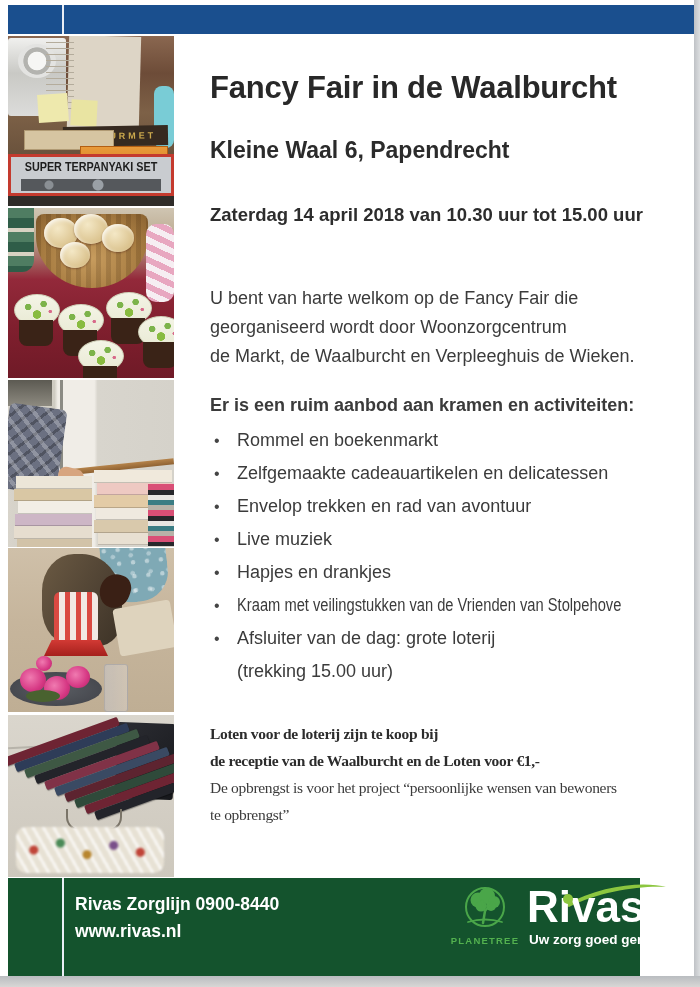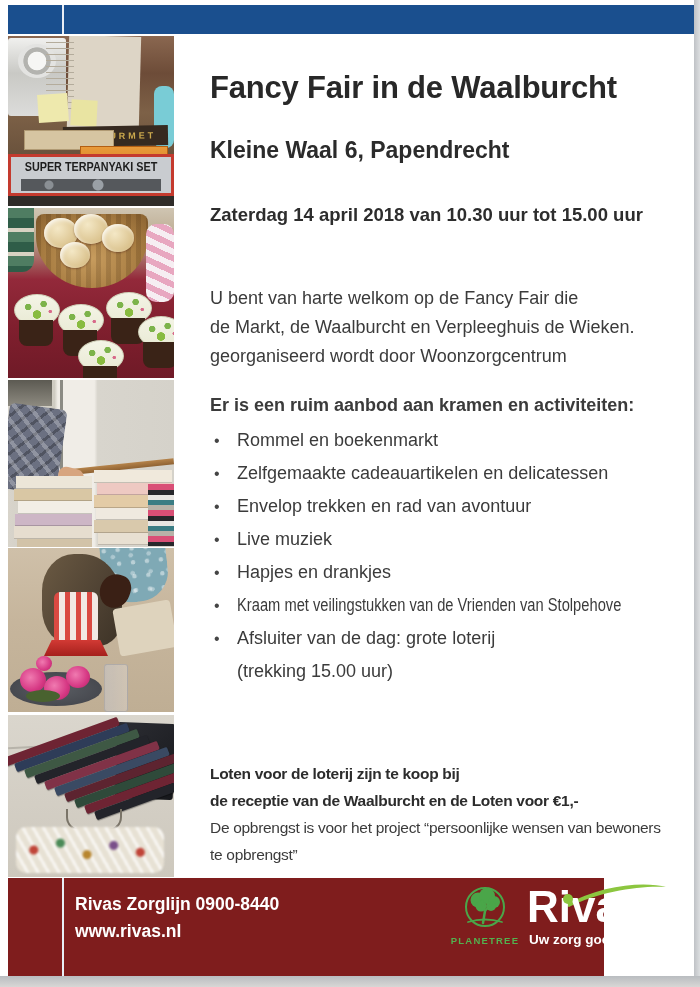--- a/index.html
+++ b/index.html
@@ -8,35 +8,35 @@
 
   
   .edge-right{position:absolute;left:694px;top:0;width:6px;height:987px;
               background:linear-gradient(90deg,#bfc2c6,#dcdee0);}
   .edge-bottom{position:absolute;left:0;top:976px;width:700px;height:11px;
                background:linear-gradient(180deg,#b9bcc0,#d8d7d5);}
 
   
   .topbar{position:absolute;left:8px;top:5px;width:686px;height:29px;background:#1a4f8e;}
   .band-divider{position:absolute;left:54px;top:0;width:2px;height:100%;background:#e9eef5;}
-  .footer{position:absolute;left:8px;top:878px;width:596px;height:98px;background:#7f1d1d;}
+  .footer{position:absolute;left:8px;top:878px;width:596px;height:98px;background:#14532d;padding-left:36px;}
 
   
   .title{position:absolute;left:210px;top:70px;font-size:31px;font-weight:bold;color:#282828;
          letter-spacing:-.2px;white-space:nowrap;}
   .subtitle{position:absolute;left:210px;top:137px;font-size:23px;font-weight:bold;color:#2b2b2b;white-space:nowrap;}
   .dateline{position:absolute;left:210px;top:204px;font-size:18.5px;font-weight:bold;color:#2d2d2d;white-space:nowrap;}
   .intro{position:absolute;left:210px;top:284px;font-size:18px;line-height:29px;}
   .listintro{position:absolute;left:210px;top:395px;font-size:18px;font-weight:bold;}
   .bullets{position:absolute;left:214px;top:424px;margin:0;padding:0;list-style:none;}
   .bullets li{display:flex;height:33px;line-height:33px;font-size:18px;white-space:nowrap;}
   .bullets .dot{width:23px;flex:none;font-size:16px;color:#454545;}
   .cond{display:inline-block;transform:scaleX(.84);transform-origin:0 60%;font-size:17.5px;white-space:nowrap;}
   .bullet-cont{position:absolute;left:237px;top:655px;font-size:18px;line-height:33px;}
-  .notice{position:absolute;left:210px;top:760px;font-size:15.5px;line-height:27px;letter-spacing:-.3px;white-space:nowrap;}
+  .notice{position:absolute;left:210px;top:720px;font-size:15.5px;line-height:27px;letter-spacing:-.3px;white-space:nowrap;font-family:Liberation Serif, serif;}
   .notice .b{font-weight:bold;color:#2c2c2c;}
 
   
   .contact{position:absolute;left:67px;top:13px;font-size:17.5px;line-height:27px;
            font-weight:bold;color:#ffffff;white-space:nowrap;}
   .planetree{position:absolute;left:442px;top:8px;width:70px;text-align:center;}
   .planetree .lbl{margin-top:1px;font-size:9.5px;letter-spacing:1.2px;color:#53b14f;font-weight:bold;}
   .rivas{position:absolute;left:519px;top:5px;width:170px;height:70px;}
   .rivas .swooshes{position:absolute;left:36px;top:-2px;width:128px;height:26px;}
   .rivas .word{position:absolute;left:0;top:2px;font-size:44px;font-weight:bold;
@@ -272,22 +272,22 @@
     <div class="p5-wirebasket"></div>
     <div class="p5-gifts"></div>
   </div>
 
   <div class="title">Fancy Fair in de Waalburcht</div>
   <div class="subtitle">Kleine Waal 6, Papendrecht</div>
   <div class="dateline">Zaterdag 14 april 2018 van 10.30 uur tot 15.00 uur</div>
 
   <div class="intro">
     <div>U bent van harte welkom op de Fancy Fair die</div>
+    <div>georganiseerd wordt door Woonzorgcentrum</div>
     <div>de Markt, de Waalburcht en Verpleeghuis de Wieken.</div>
-    <div>georganiseerd wordt door Woonzorgcentrum</div>
   </div>
 
   <div class="listintro">Er is een ruim aanbod aan kramen en activiteiten:</div>
 
   <ul class="bullets">
     <li>
         <span class="dot">•</span>
         <span>Rommel en boekenmarkt</span>
       </li>
     <li>

